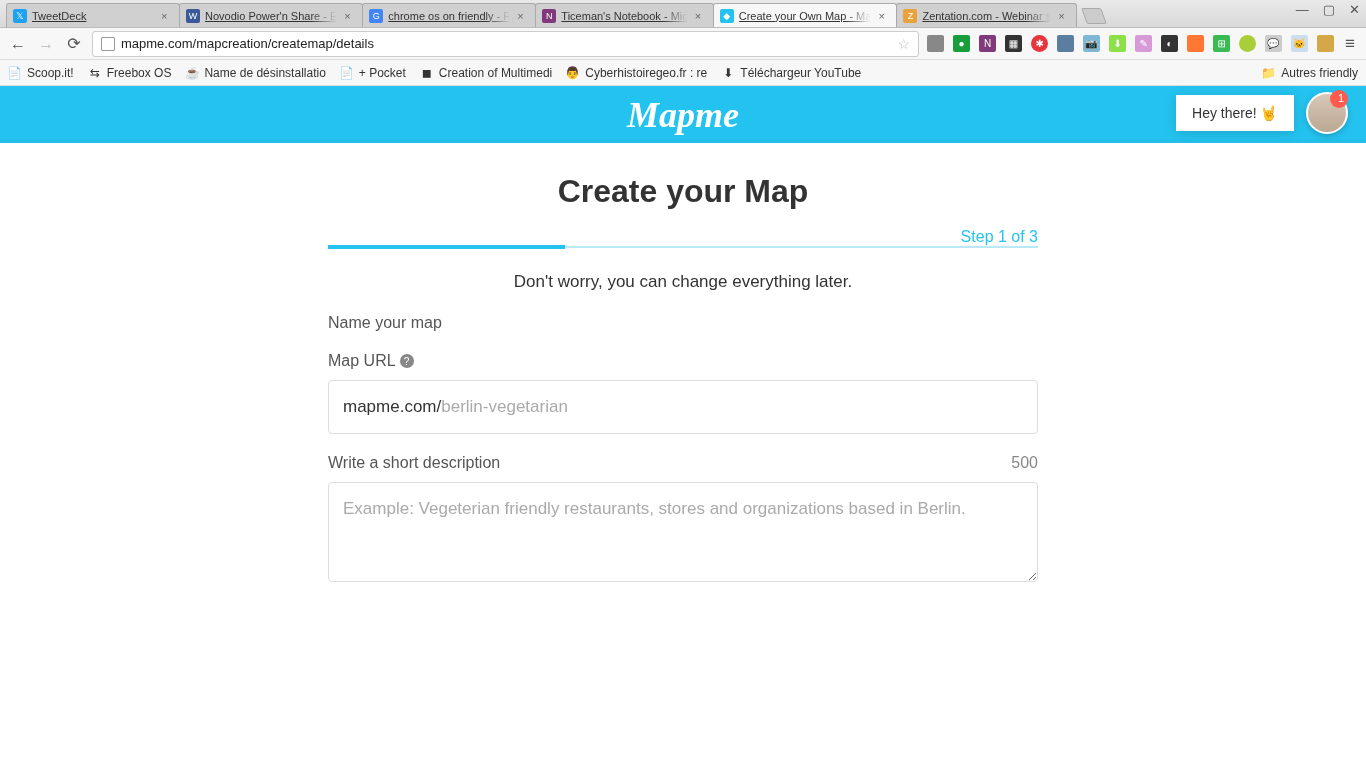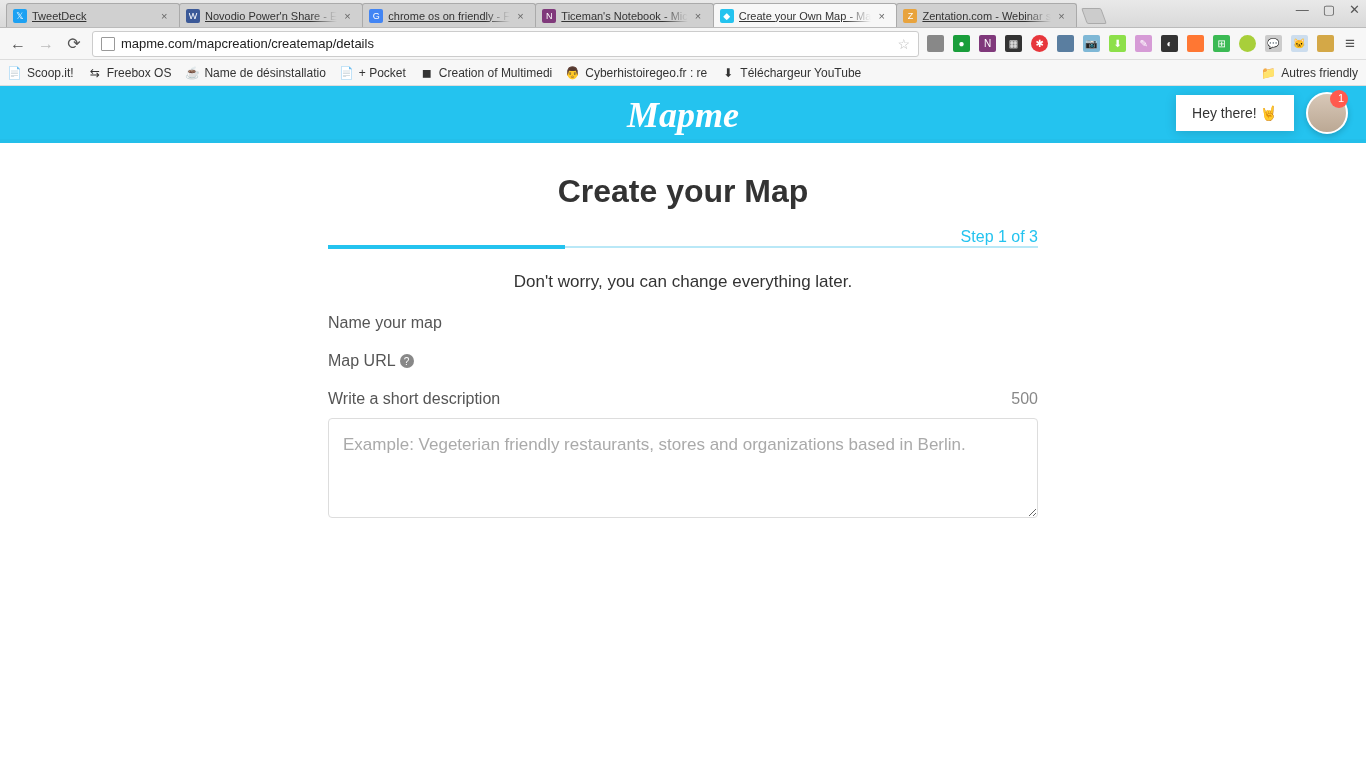--- a/index.html
+++ b/index.html
@@ -207,20 +207,24 @@
 
     <div class="field">
       <div class="label">Name your map</div>
     </div>
 
     <div class="field">
       <div class="label">
         <span>Map URL</span>
         <span class="help">?</span>
       </div>
+      <div class="urlinput">
+        <span class="url-prefix">mapme.com/</span>
+        <span class="url-ph">berlin-vegetarian</span>
+      </div>
     </div>
 
     <div class="field">
       <div class="label desc-head">
         <span>Write a short description</span>
         <span class="char-count">500</span>
       </div>
       <textarea class="textarea" placeholder="Example: Vegeterian friendly restaurants, stores and organizations based in Berlin." style=""></textarea>
     </div>
 

